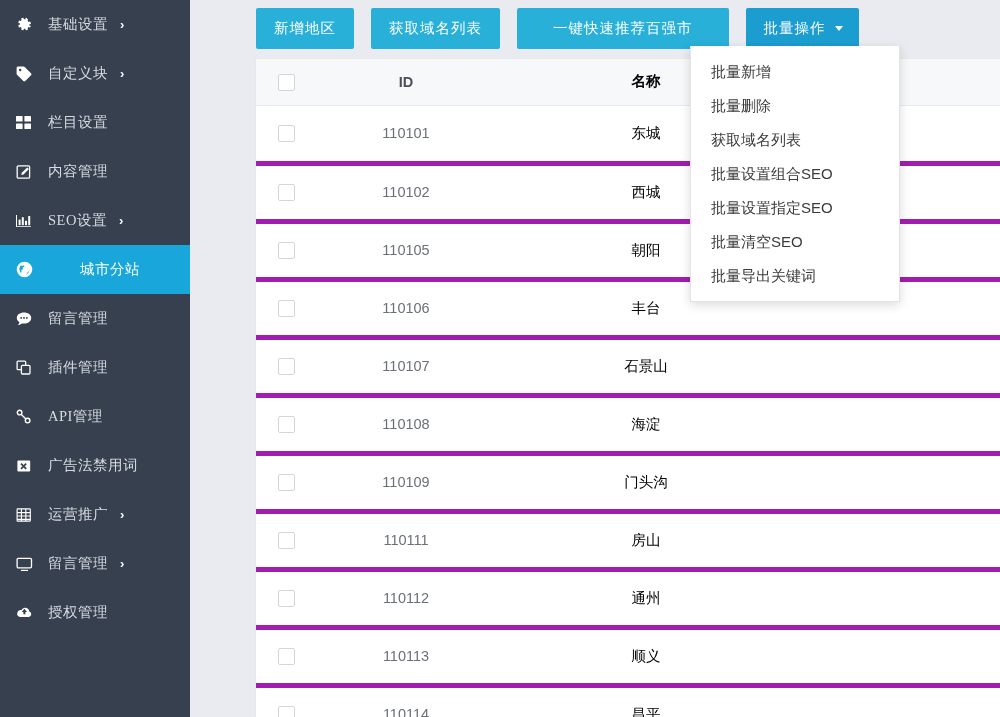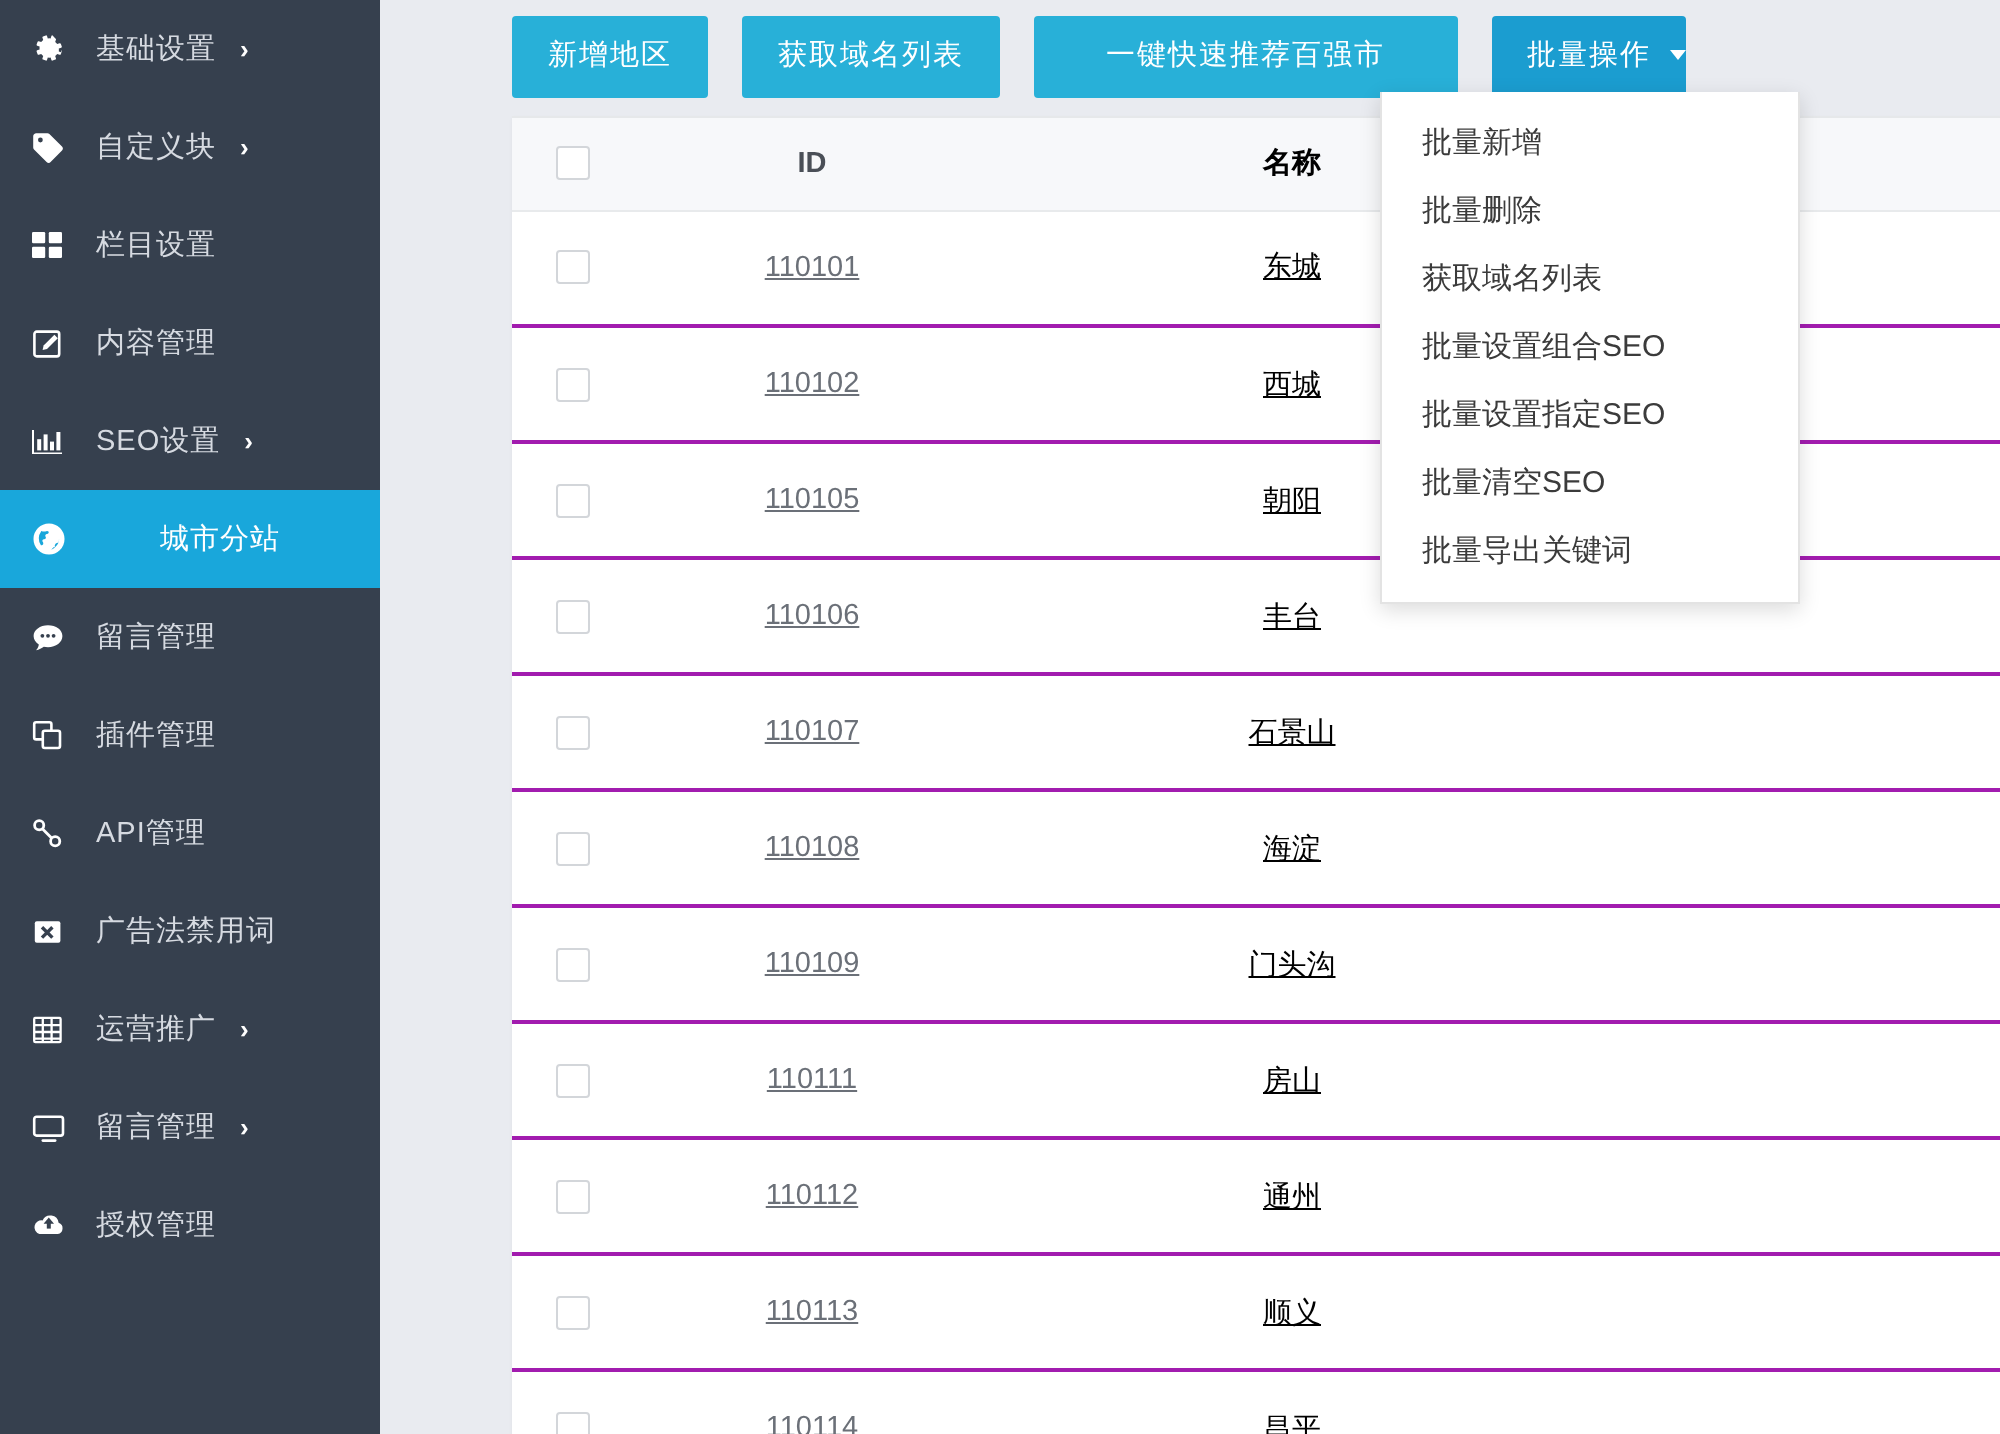--- a/index.html
+++ b/index.html
@@ -35,20 +35,21 @@
     color: #ffffff;
     flex: 0 0 24px;
   }
   .nav-item .nav-icon svg { display: block; }
   .nav-item .nav-label {
     margin-left: 8px;
     font-size: 14.5px;
     letter-spacing: .5px;
     color: #d6dae1;
     white-space: nowrap;
+    font-family: Liberation Serif, serif;
   }
   .nav-item .nav-chevron {
     margin-left: 12px;
     color: #ffffff;
     font-size: 13px;
     font-weight: bold;
     line-height: 1;
   }
   .nav-item.active {
     background: #19a7db;
@@ -79,21 +80,21 @@
     margin-right: 17px;
     cursor: pointer;
     border-radius: 2px;
     line-height: 35px;
     white-space: nowrap;
   }
   .btn.btn-wide { padding: 0 36px; }
   .btn.btn-active {
     background: #1b9dd0;
     margin-right: 0;
-    padding-right: 0;
+    padding-right: 16px;
   }
   .btn .caret {
     display: inline-block;
     margin-left: 9px;
     width: 0; height: 0;
     border-left: 4.5px solid transparent;
     border-right: 4.5px solid transparent;
     border-top: 5px solid #ffffff;
     vertical-align: middle;
     position: relative; top: -1px;
@@ -141,25 +142,24 @@
     color: #4a4f57;
     font-weight: bold;
     border-bottom: 1px solid #e8eaec;
     text-align: center;
     padding: 0;
   }
   table.grid tbody td {
     height: 58px;
     font-size: 14.5px;
     color: #6b7078;
-    border-bottom: 2px solid #a21caf;
+    border-bottom: 5px solid #a21caf;
     text-align: center;
     padding: 0;
     font-weight: normal;
-    text-decoration: underline;
   }
   table.grid td.col-name, table.grid th.col-name { color: #000000; }
   .col-check { width: 60px; }
   .col-id { width: 180px; }
   .col-name { width: 300px; }
   .col-extra { width: 270px; text-align: left; padding-left: 0; }
   table.grid td.col-extra { text-align: left; color: #7a7f86; }
   .cut-text {
     display: block;
     width: 14px;

